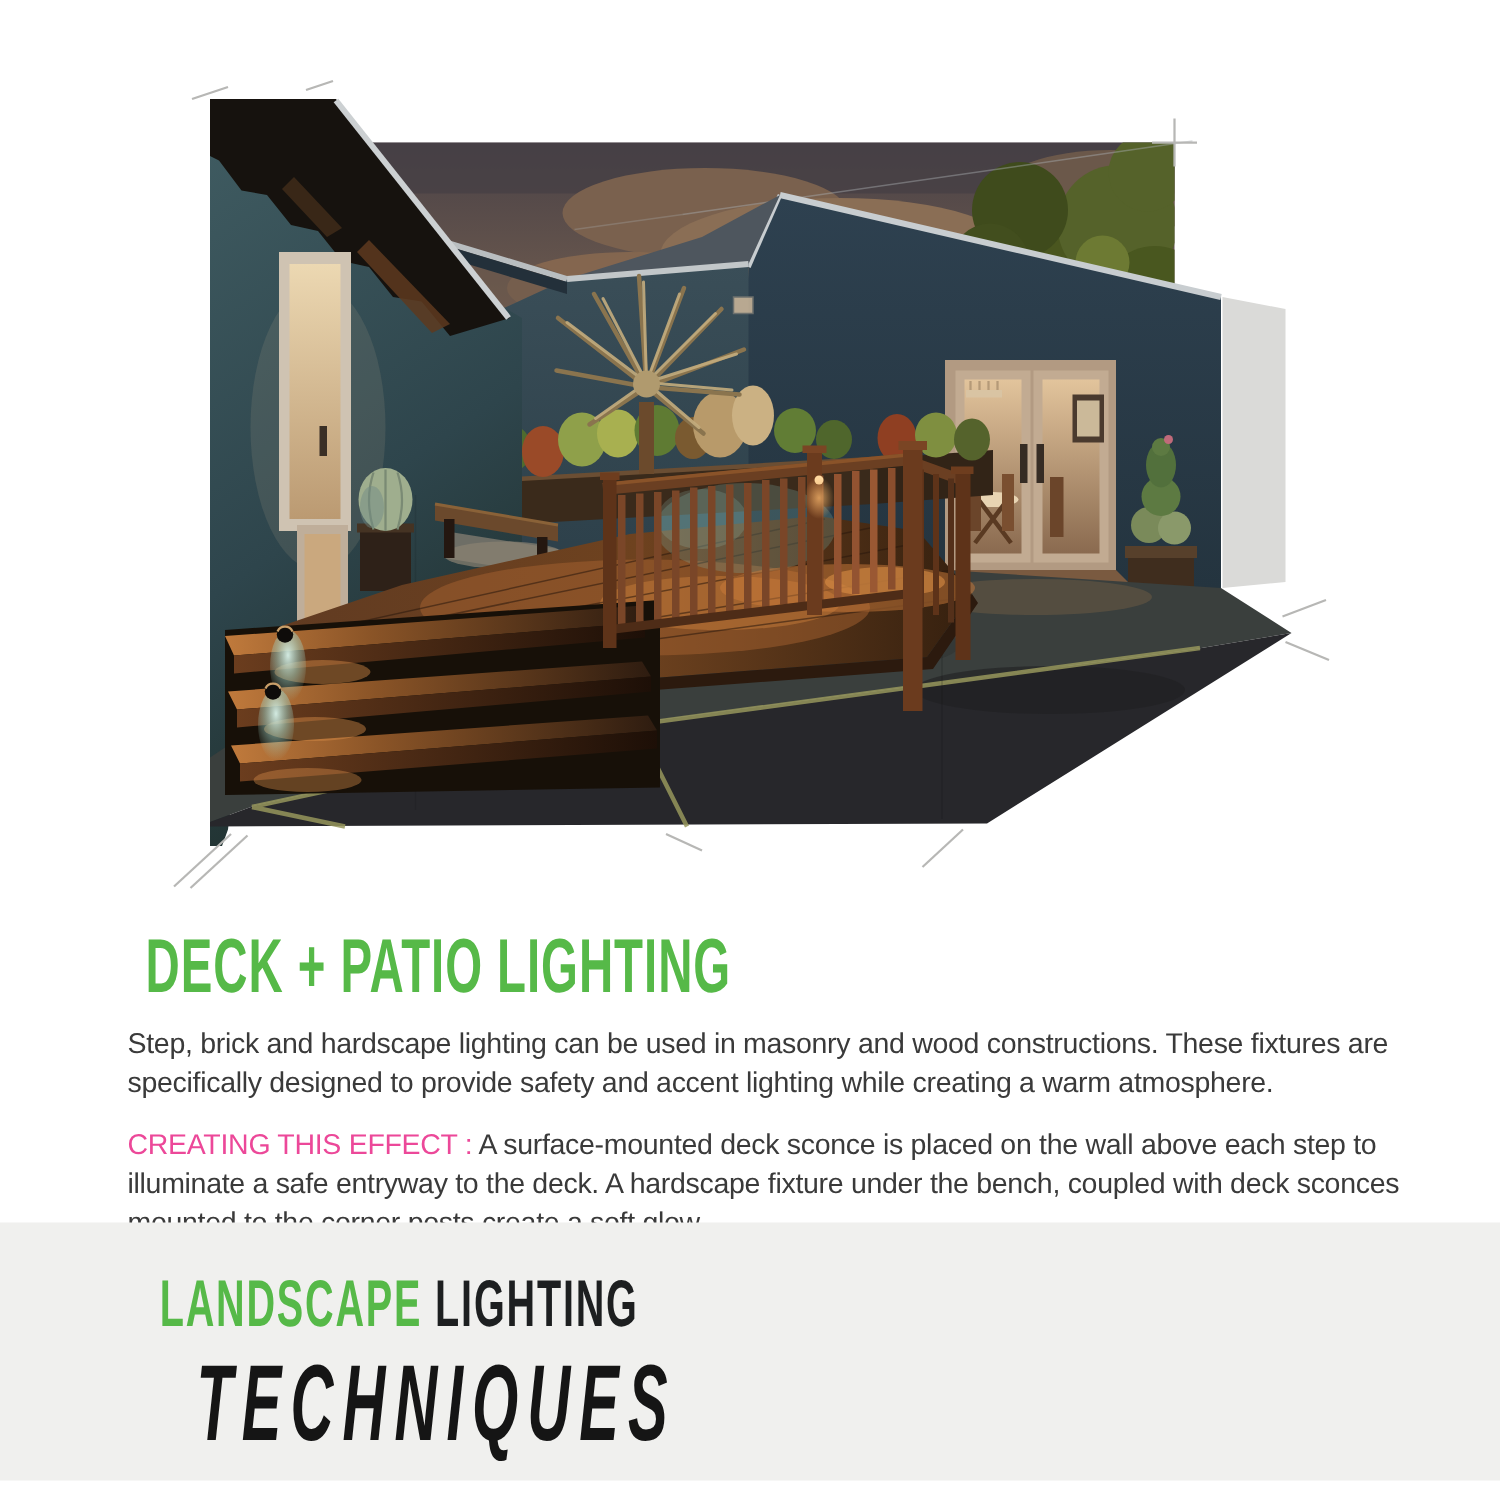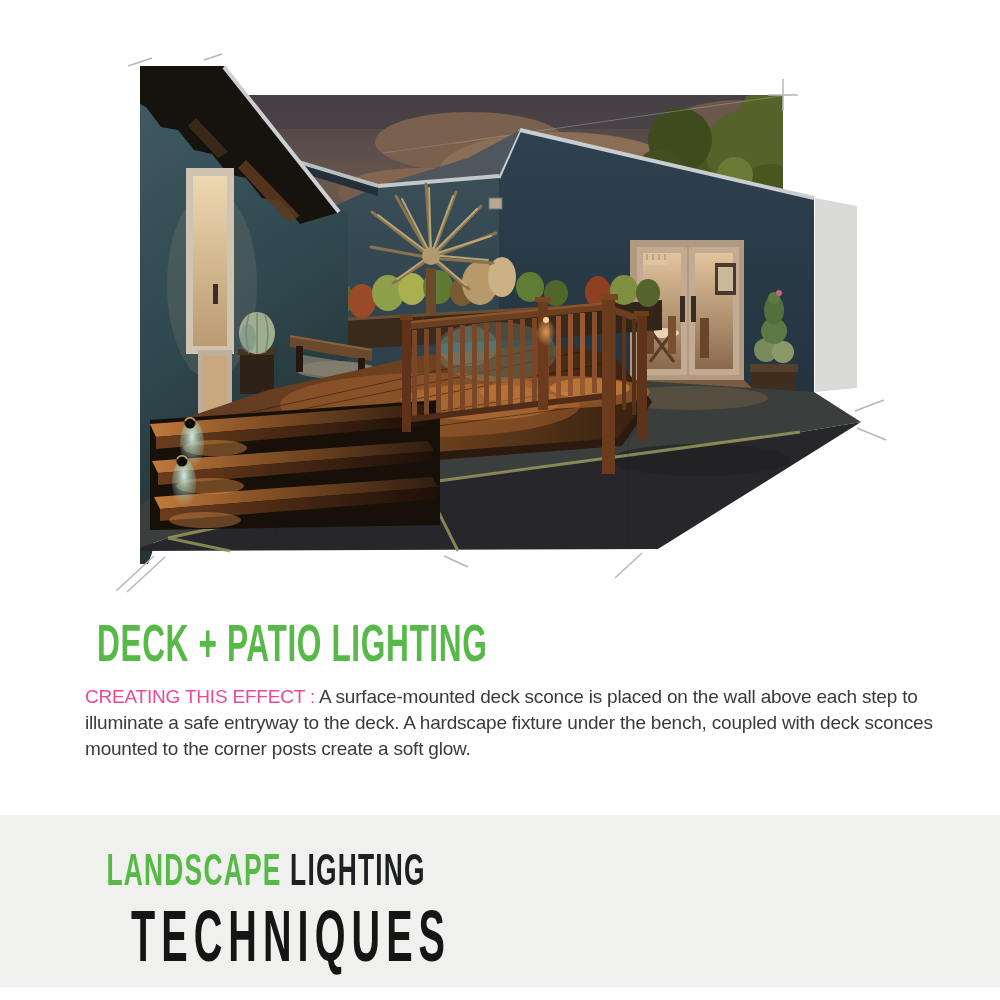--- a/index.html
+++ b/index.html
@@ -12,21 +12,21 @@
             font-size:51px;font-weight:700;letter-spacing:1px;white-space:nowrap;color:#56b948;}
   .content p{margin:15px 0 0 0;font-size:19px;line-height:26px;letter-spacing:-0.2px;color:#3a3a3a;}
   .content p .lead{font-weight:400;color:#ec4899;}
   .footer{position:absolute;left:0;top:815px;width:1000px;height:172px;background:#f0f0ee;
           display:flex;flex-direction:column;align-items:flex-start;padding-top:33px;box-sizing:border-box;}
   .brandline{line-height:1;white-space:nowrap;}
   .brand-inner{display:inline-block;transform:scaleX(0.60);transform-origin:center;
                font-size:44px;font-weight:700;letter-spacing:2px;white-space:nowrap;}
   .brand-green{color:#56b948;}
   .brand-dark{color:#1d1f20;}
-  .bigtitle{line-height:1;margin-top:8px;white-space:nowrap;}
+  .bigtitle{line-height:1;margin-top:8px;white-space:nowrap;font-style:italic;}
   .bigtitle-inner{display:inline-block;transform:scaleX(0.55);transform-origin:center;
                   font-size:72px;font-weight:700;letter-spacing:11px;color:#151515;white-space:nowrap;}
 </style>
 </head>
 <body>
 
 <div class="page">
 
   <div class="illustration">
   <svg width="1000" height="600" viewBox="0 0 1000 600" xmlns="http://www.w3.org/2000/svg">
@@ -360,20 +360,21 @@
       <path d="M154,556 L116,591"></path>
           <path d="M165,557 L127,592"></path>
       <path d="M444,556 L468,567"></path>
           <path d="M642,553 L615,578"></path>
     </g>
   </svg>
   </div>
 
   <div class="content">
     <h1><span class="h1-inner">DECK + PATIO LIGHTING</span></h1>
+    <p>Step, brick and hardscape lighting can be used in masonry and wood constructions. These fixtures are specifically designed to provide safety and accent lighting while creating a warm atmosphere.</p>
     <p><span class="lead">CREATING THIS EFFECT :</span><span> A surface-mounted deck sconce is placed on the wall above each step to illuminate a safe entryway to the deck. A hardscape fixture under the bench, coupled with deck sconces mounted to the corner posts create a soft glow.</span></p>
   </div>
 
   <div class="footer">
     <div class="brandline">
       <span class="brand-inner"><span class="brand-green">LANDSCAPE</span><span>&nbsp;</span><span class="brand-dark">LIGHTING</span></span>
     </div>
     <div class="bigtitle">
       <span class="bigtitle-inner">TECHNIQUES</span>
     </div>

